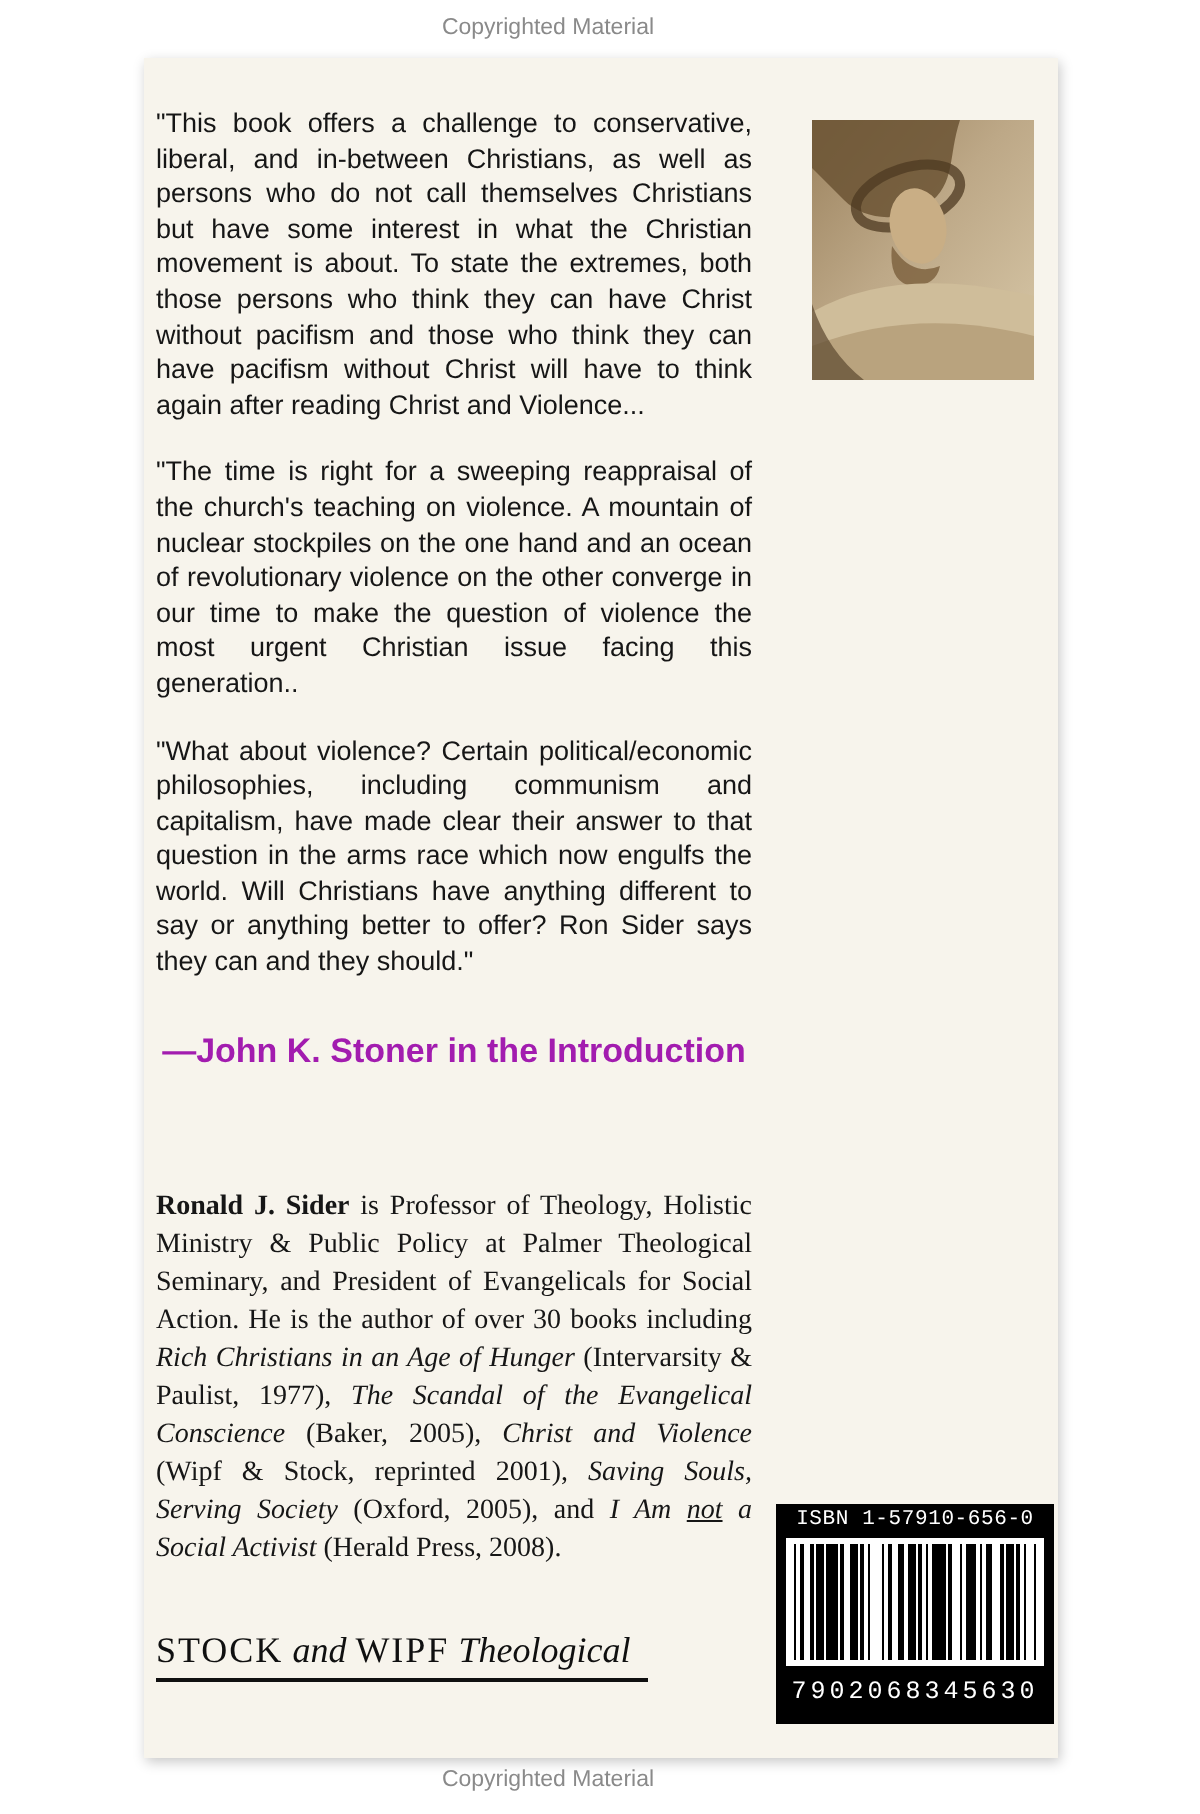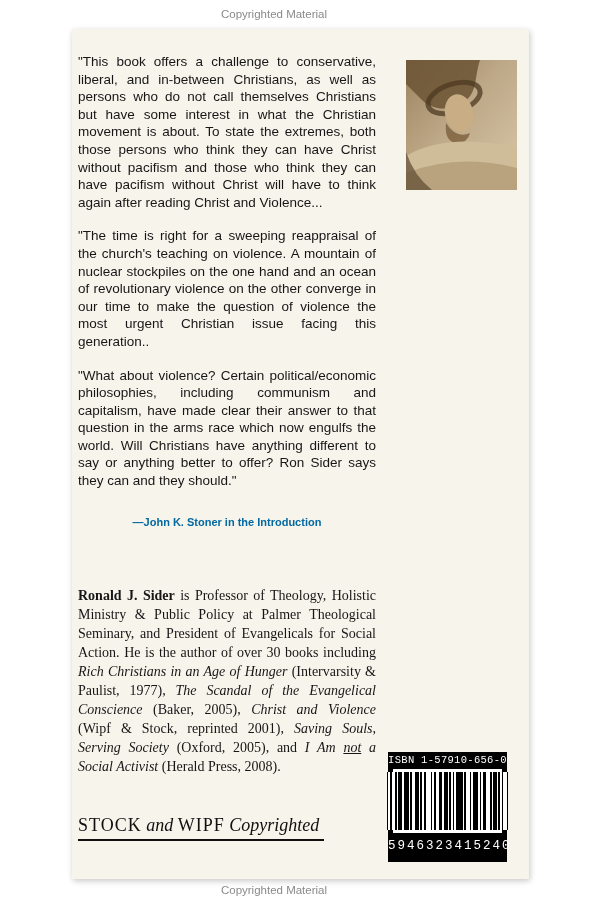--- a/index.html
+++ b/index.html
@@ -28,21 +28,21 @@
     position:absolute; left:6px; top:24px; width:298px;
     color:#161616;
   }
   .quote {
     margin:0 0 16px 0;
     font-size:13.5px; line-height:17.6px;
     text-align:justify;
   }
   .attribution {
     margin:26px 0 16px 0;
-    font-size:11px; font-weight:bold; text-align:center; color:#0369a1;
+    font-size:17px; font-weight:bold; text-align:center; color:#a21caf;
   }
   .bio {
     margin-top:58px;
     font-family:"Liberation Serif", serif;
     font-size:14px; line-height:19px;
     text-align:justify; color:#161616;
   }
   .seg-bold { font-weight:bold;margin-top:28px; }
   .seg-italic { font-style:italic; }
   .seg-italic-underline { font-style:italic; text-decoration:underline; }
@@ -64,21 +64,21 @@
   }
   .pub-rule {
     width:246px; height:2px; background:#101010; margin-top:3px;
   }
   .pub-loc {
     font-family:"Liberation Serif", serif;
     font-size:12.3px; margin-top:5px; white-space:nowrap;
   }
 
   .isbn-block {
-    position:absolute; left:316px; top:723px; width:119px; height:110px;
+    position:absolute; left:316px; top:723px; width:139px; height:110px;
     background:#000000; color:#ffffff; text-align:center;
   }
   .isbn-label {
     font-family:"Liberation Mono", monospace;
     font-size:10.5px; line-height:17px; letter-spacing:0.3px;
   }
   .barcode-box {
     margin:0 5px; height:64px; background:#ffffff;
     display:flex; align-items:stretch; justify-content:center;
     padding:3px 2px; box-sizing:border-box;
@@ -120,21 +120,21 @@
       <ellipse cx="48" cy="38" rx="27" ry="14" fill="none" stroke="#4e3a22" stroke-width="5" opacity="0.75" transform="rotate(-18 48 38)"></ellipse>
       <ellipse cx="53" cy="53" rx="14" ry="19" fill="#c9ae85" transform="rotate(-12 53 53)"></ellipse>
       <path d="M40,63 q10,16 24,10 q-2,10 -14,10 q-12,-2 -10,-20" fill="#7a5f3c" opacity="0.8"></path>
       <path d="M0,96 Q42,72 111,88 L111,130 L0,130 Z" fill="#cfbd9a"></path>
       <path d="M0,113 Q52,93 111,108 L111,130 L0,130 Z" fill="#b9a37e"></path>
       <path d="M0,92 L0,130 L26,130 Q8,116 0,92" fill="#5d4930" opacity="0.7"></path>
     </svg>
   </div>
 
   <div class="publisher">
-    <div class="pub-name"><span class="seg-caps">STOCK</span><span class="seg-italic"> and </span><span class="seg-caps">WIPF</span><span class="seg-italic"> Copyrighted</span></div>
+    <div class="pub-name"><span class="seg-caps">STOCK</span><span class="seg-italic"> and </span><span class="seg-caps">WIPF</span><span class="seg-italic"> Theological</span></div>
     <div class="pub-rule"></div>
   </div>
 
   <div class="isbn-block">
     <div class="isbn-label">ISBN 1-57910-656-0</div>
     <div class="barcode-box">
       <div class="barcode-bars">
           <div style="width: 1.7px; background: rgb(0, 0, 0);"></div>
           <div style="width: 1.7px; background: rgb(255, 255, 255);"></div>
           <div style="width: 1.7px; background: rgb(0, 0, 0);"></div>
@@ -181,18 +181,18 @@
           <div style="width: 1.7px; background: rgb(255, 255, 255);"></div>
           <div style="width: 3.4px; background: rgb(0, 0, 0);"></div>
           <div style="width: 1.7px; background: rgb(255, 255, 255);"></div>
           <div style="width: 1.7px; background: rgb(0, 0, 0);"></div>
           <div style="width: 1.7px; background: rgb(255, 255, 255);"></div>
           <div style="width: 1.7px; background: rgb(0, 0, 0);"></div>
           <div style="width: 3.4px; background: rgb(255, 255, 255);"></div>
           <div style="width: 1.7px; background: rgb(0, 0, 0);"></div>
         </div>
     </div>
-    <div class="isbn-number">5946323415240</div>
+    <div class="isbn-number">7902068345630</div>
   </div>
 
 </div>
 
 <div class="copyright bottom">Copyrighted Material</div>
 
 </body></html>

